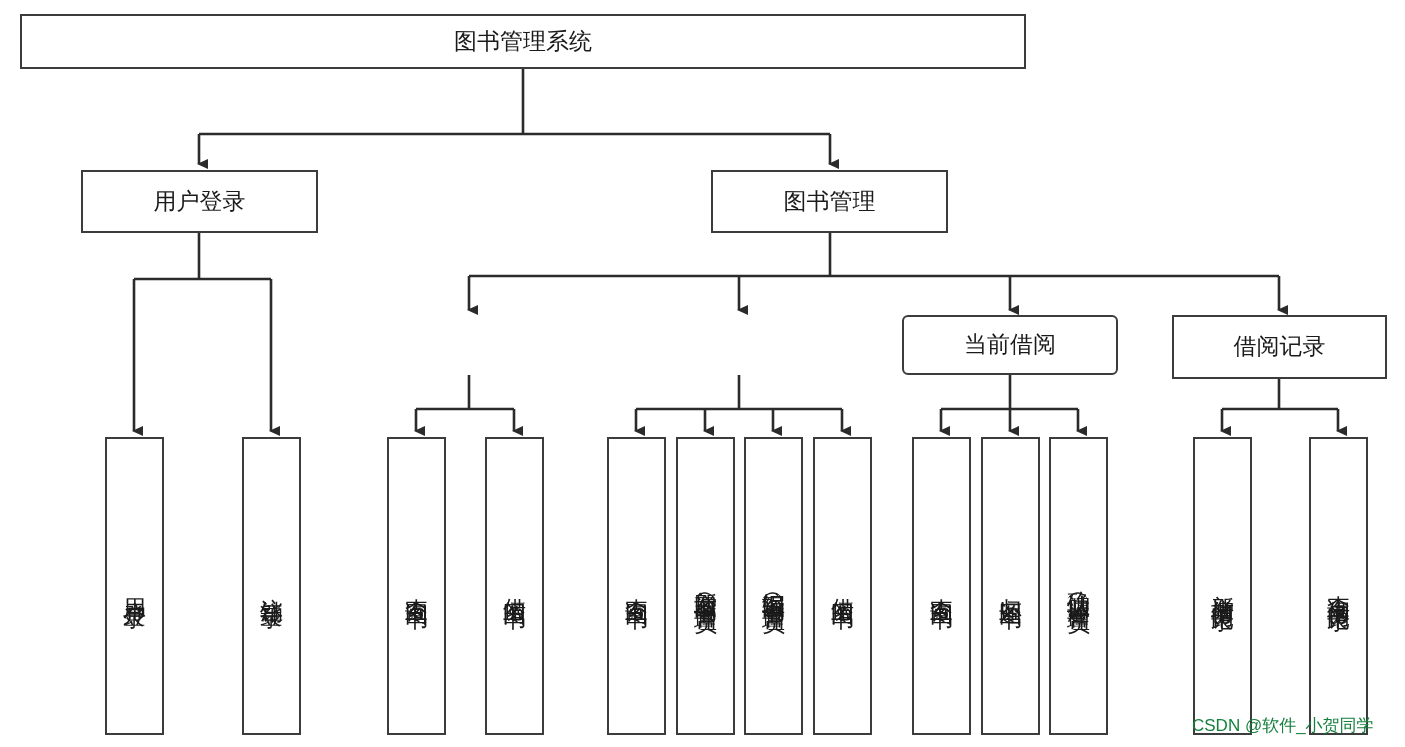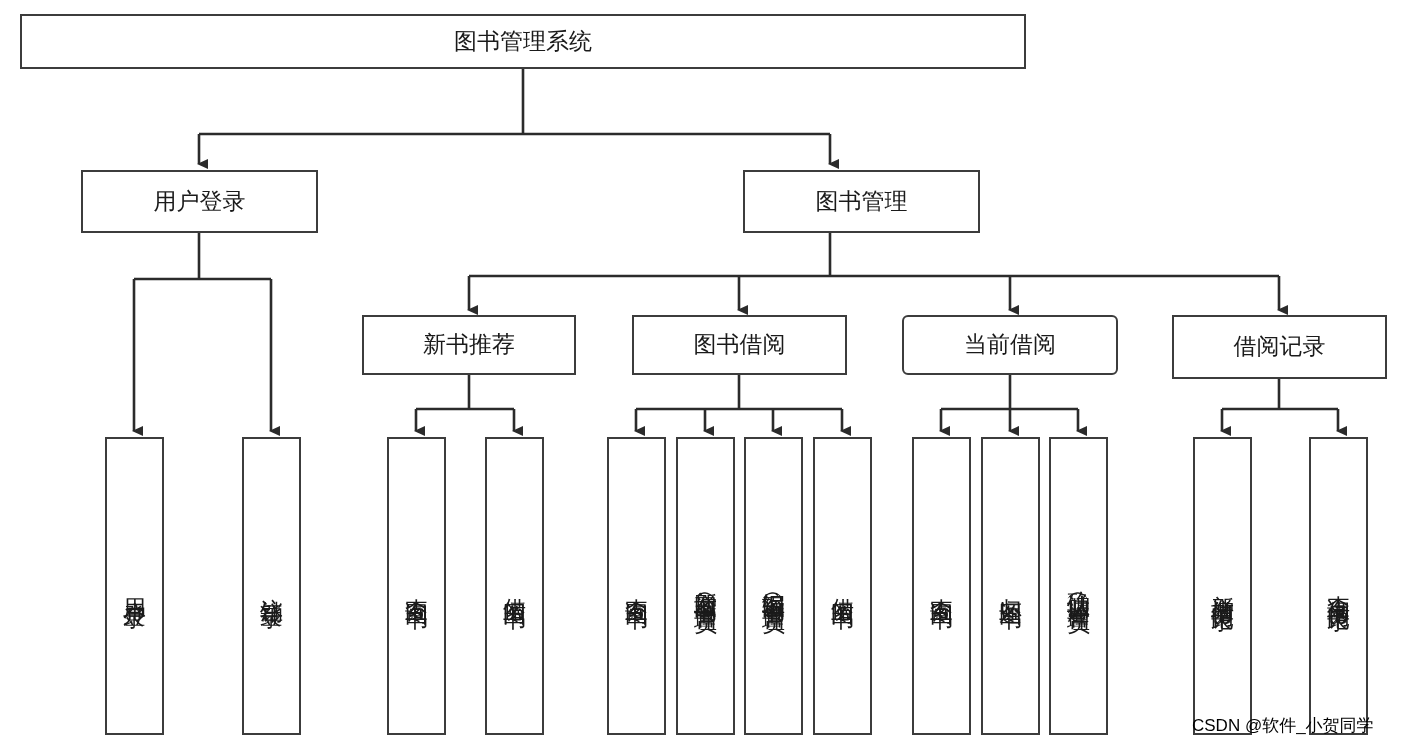--- a/index.html
+++ b/index.html
@@ -58,21 +58,21 @@
     letter-spacing: 3px;
     line-height: 1;
     margin: auto 0;
     white-space: nowrap;
   }
   .watermark {
     position: absolute;
     left: 1192px;
     top: 714px;
     font-size: 17px;
-    color: #000000;
+    color: #15803d;
     z-index: 6;
     white-space: nowrap;
     font-family: "Liberation Sans", "DejaVu Sans", sans-serif;
   }
 </style>
 </head>
 <body>
 
 <div id="canvas">
 
@@ -127,31 +127,25 @@
   </svg>
 
   <div class="node root horiz" style="left:20px; top:14px; width:1006px; height:55px;">
     <span class="label">图书管理系统</span>
   </div>
 
   <div class="node horiz" style="left:81px; top:170px; width:237px; height:63px;">
     <span class="label">用户登录</span>
   </div>
 
-  <div class="node horiz" style="left:711px; top:170px; width:237px; height:63px;margin-left:32px;">
+  <div class="node horiz" style="left:711px; top:170px; width:237px; height:63px;">
     <span class="label">图书管理</span>
   </div>
 
-  <div class="node horiz" style="left:362px; top:315px; width:214px; height:60px;">
-    <span class="label">新书推荐</span>
-  </div>
-
-  <div class="node horiz" style="left:632px; top:315px; width:215px; height:60px;">
-    <span class="label">图书借阅</span>
-  </div>
+
 
   <div class="node horiz" style="left:902px; top:315px; width:216px; height:60px;border-radius:6px;">
     <span class="label">当前借阅</span>
   </div>
 
   <div class="node horiz" style="left:1172px; top:315px; width:215px; height:64px;">
     <span class="label">借阅记录</span>
   </div>
 
   <div class="node vert" style="left:105px; top:437px; width:59px; height:298px;">

